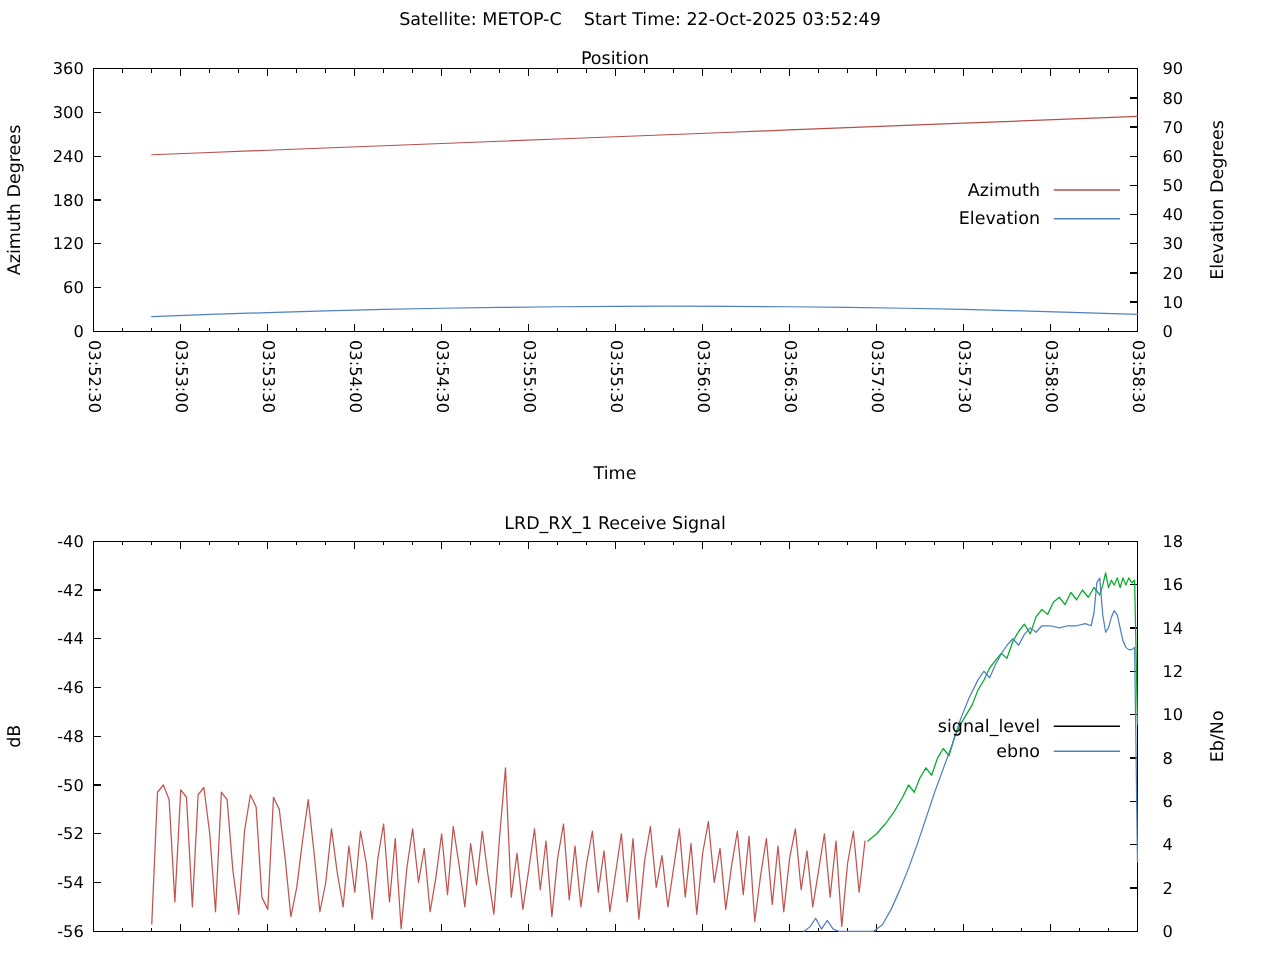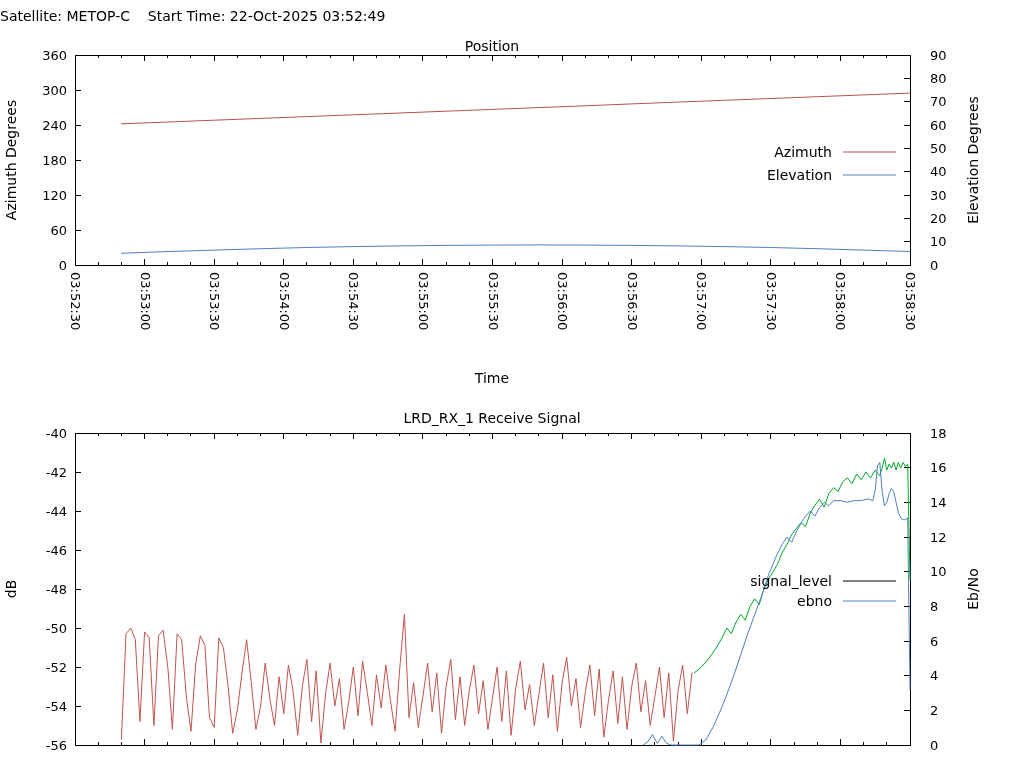--- a/index.html
+++ b/index.html
@@ -1,18 +1,18 @@
 <!DOCTYPE html>
 <html><head>
 <meta charset="utf-8">
 <style>
   html,body{margin:0;padding:0;background:#fff;}
   .screen{position:relative;width:1024px;height:768px;background:#ffffff;overflow:hidden;
           font-family:"DejaVu Sans",sans-serif;color:#000;}
-  .header{position:absolute;top:8px;left:0;width:100%;
+  .header{position:absolute;top:8px;left:0;width:100%;text-align:center;
           font-size:14px;white-space:pre;color:#000;}
   .chart-svg{position:absolute;left:0;top:0;}
   svg text{font-family:"DejaVu Sans",sans-serif;fill:#000;}
 </style>
 </head>
 <body>
 
 <div class="screen">
   <div class="header">Satellite: METOP-C    Start Time: 22-Oct-2025 03:52:49</div>
   <svg id="chart-position" class="chart-svg" width="1024" height="768" viewBox="0 0 1024 768">

